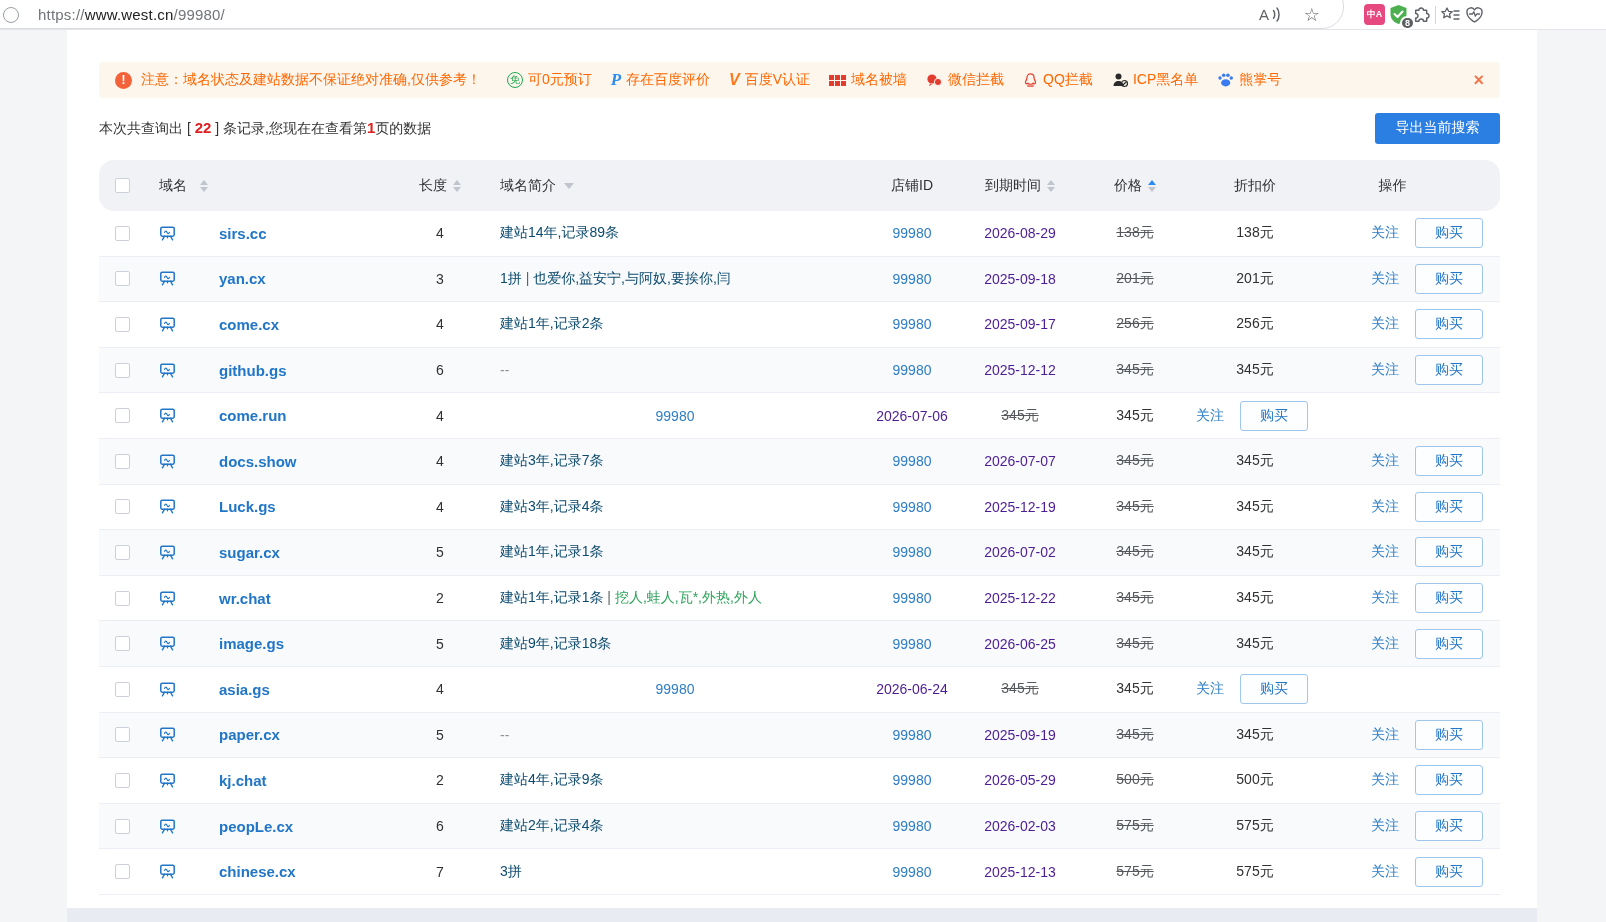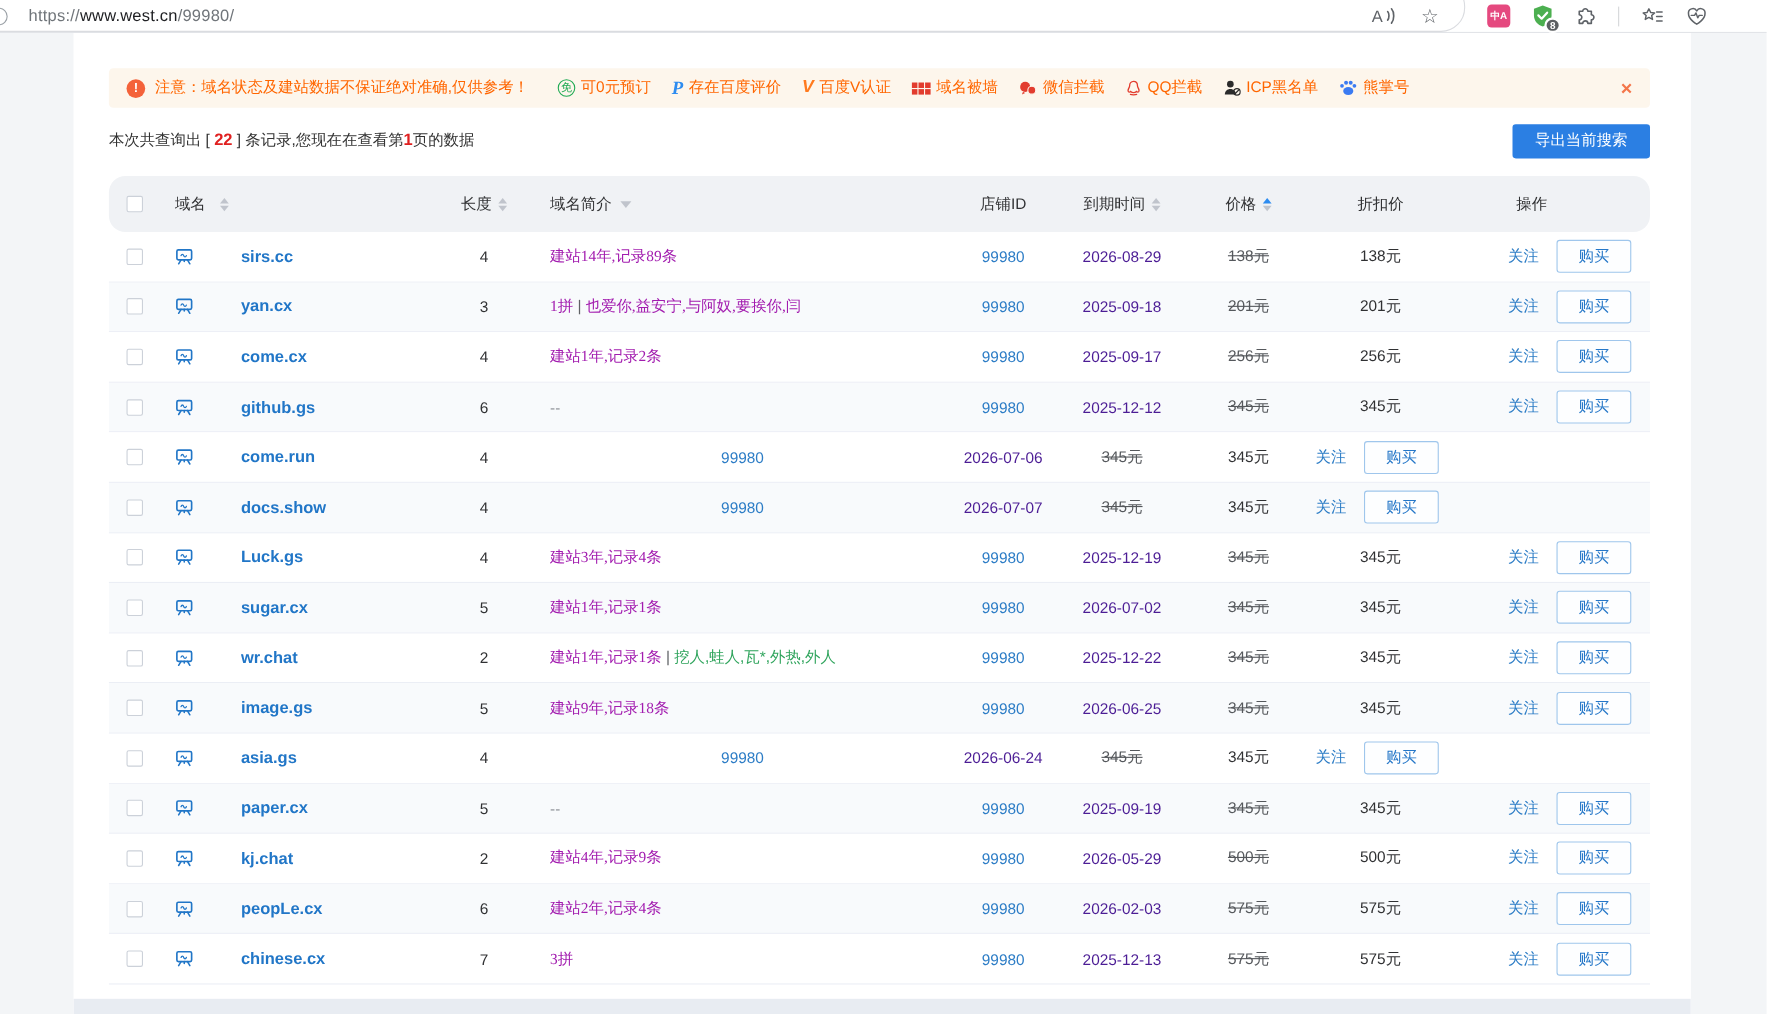--- a/index.html
+++ b/index.html
@@ -4,28 +4,28 @@
 <style>
   * { box-sizing: border-box; margin: 0; padding: 0; }
   html,body { width:1606px; height:922px; }
   body {
     font-family: "Liberation Sans", sans-serif;
     background:#fff; position:relative; overflow:hidden; color:#303133;
   }
   
   .browser-bar{ position:absolute; left:0; top:0; width:1606px; height:30px; background:#fff;
     border-bottom:1px solid #e2e4e8; display:flex; align-items:center; z-index:5;}
-  .addr-zone{ position:relative; width:1334px; height:30px; display:flex; align-items:center; padding-left:16px; }
+  .addr-zone{ position:relative; width:1334px; height:30px; display:flex; align-items:center; padding-left:16px;margin-left:12px; }
   .addr-bubble{ position:absolute; top:-16px; left:-34px; width:1366px; height:45px;
     border:1px solid #dadce0; border-radius:22px; pointer-events:none;}
   .reload-frag{ position:absolute; left:-9px; top:7px; width:16px; height:16px; border:1.6px solid #9aa0a6; border-radius:50%;}
   .url{ font-size:15px; letter-spacing:.2px; white-space:nowrap; margin-left:10px;}
   .url .dim{ color:#70757a; } .url .host{ color:#202124; }
   .addr-icons{ margin-left:auto; display:flex; align-items:center; gap:22px; padding-right:26px;}
-  .chrome-icons{ display:flex; align-items:center; gap:20px; padding-left:18px;}
+  .chrome-icons{ display:flex; align-items:center; gap:4px; padding-left:18px;}
   .ic{ display:inline-flex; align-items:center; justify-content:center; }
   .ic svg{ display:block; }
   .star-glyph{ font-size:18px; color:#5f6368; line-height:1;}
   .translate-badge{ width:21px; height:21px; border-radius:4px; background:#e5497f; color:#fff;
     font-size:9px; font-weight:bold; display:flex; align-items:center; justify-content:center;}
   .shield-wrap{ position:relative; }
   .shield-badge{ position:absolute; right:-7px; bottom:-5px; min-width:14px; height:14px; padding:0 3px;
     background:#5c5f62; border:2px solid #fff; border-radius:8px; color:#fff; font-size:9px; font-weight:bold;
     display:flex; align-items:center; justify-content:center;}
   .vdiv{ width:1px; height:18px; background:#d4d6d9; }
@@ -72,21 +72,21 @@
   .sort{ display:inline-flex; flex-direction:column; gap:2px; margin-left:6px; cursor:pointer;}
   .tri{ width:0; height:0; border-left:4px solid transparent; border-right:4px solid transparent;}
   .tri.up{ border-bottom:5px solid #c0c4cc;}
   .tri.down{ border-top:5px solid #c0c4cc;}
   .tri.up.active{ border-bottom-color:#2d8cf0;}
   .caret{ width:0; height:0; border-left:5px solid transparent; border-right:5px solid transparent;
     border-top:6px solid #c0c4cc; margin-left:8px; cursor:pointer;}
   .domain-link{ color:#2176c7; font-weight:bold; font-size:15px; text-decoration:none; cursor:pointer; white-space:nowrap;margin-left:36px;}
   .board-icon{ flex:none; display:flex;}
   .intro{ white-space:nowrap; overflow:hidden;}
-  .seg-blue{ color:#a21caf;font-family:Liberation Serif, serif;} .seg-green{ color:#2fa45c;} .seg-sep{ color:#606266;} .seg-muted{ color:#909399;}
+  .seg-blue{ color:#0c4a6e;} .seg-green{ color:#2fa45c;} .seg-sep{ color:#606266;} .seg-muted{ color:#909399;}
   .shop-link{ color:#2d7dc6; text-decoration:none; cursor:pointer;}
   .expiry{ color:#4c1d95;}
   .strike{ color:#55585c; text-decoration:line-through;}
   .discount{ color:#303133;}
   .follow{ color:#2d7dc6; text-decoration:none; cursor:pointer; white-space:nowrap;}
   .buy-btn{ width:68px; height:30px; background:#fdfeff; border:1px solid #9fc6ec; border-radius:3px;
     color:#2577c8; font-size:14px; font-family:inherit; cursor:pointer;}
 </style>
 </head>
 <body>
@@ -465,20 +465,23 @@
                 <rect x="1.8" y="2.2" width="13.4" height="9" rx="1.4" fill="none" stroke="#2176c7" stroke-width="1.5"></rect>
                 <path d="M5.6 7.4c.5-1.6 1.9-1.6 2.4 0s1.9 1.6 2.4 0" fill="none" stroke="#2176c7" stroke-width="1.2" stroke-linecap="round"></path>
                 <path d="M5.6 11.2l-2.2 3.6M11.4 11.2l2.2 3.6M8.5 11.2v1.6" stroke="#2176c7" stroke-width="1.4" stroke-linecap="round"></path>
               </svg>
       </span>
       <a class="domain-link">docs.show</a>
     </div>
     <div class="cell c-length">
             <span>4</span>
           </div>
+    <div class="cell c-intro">
+            <span class="intro"><span class="seg-blue">建站3年,记录7条</span></span>
+          </div>
     <div class="cell c-shop">
             <a class="shop-link">99980</a>
           </div>
     <div class="cell c-expiry">
             <span class="expiry">2026-07-07</span>
           </div>
     <div class="cell c-price">
             <span class="strike">345元</span>
           </div>
     <div class="cell c-discount">

